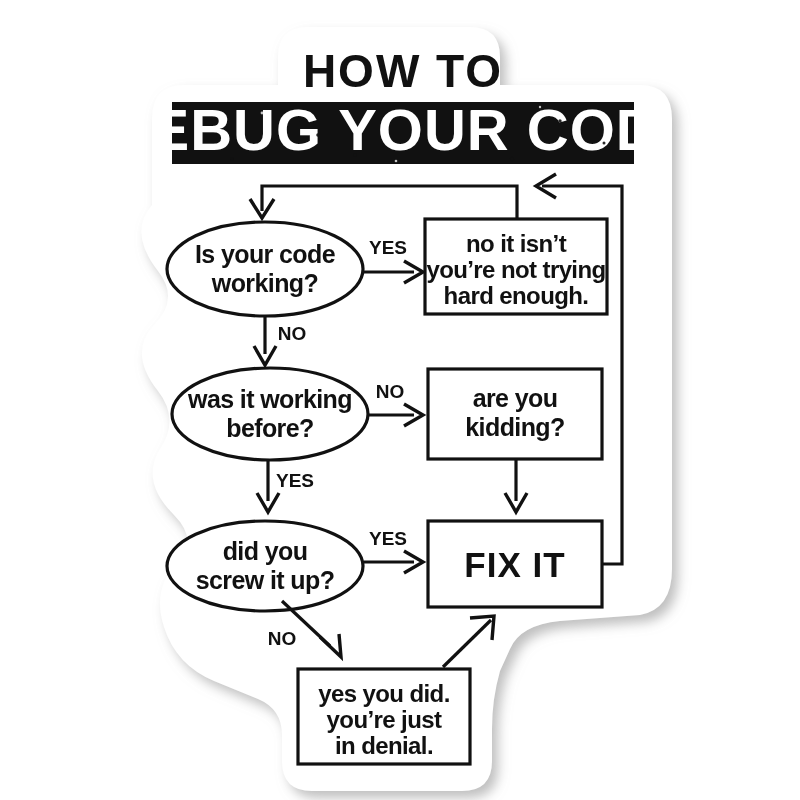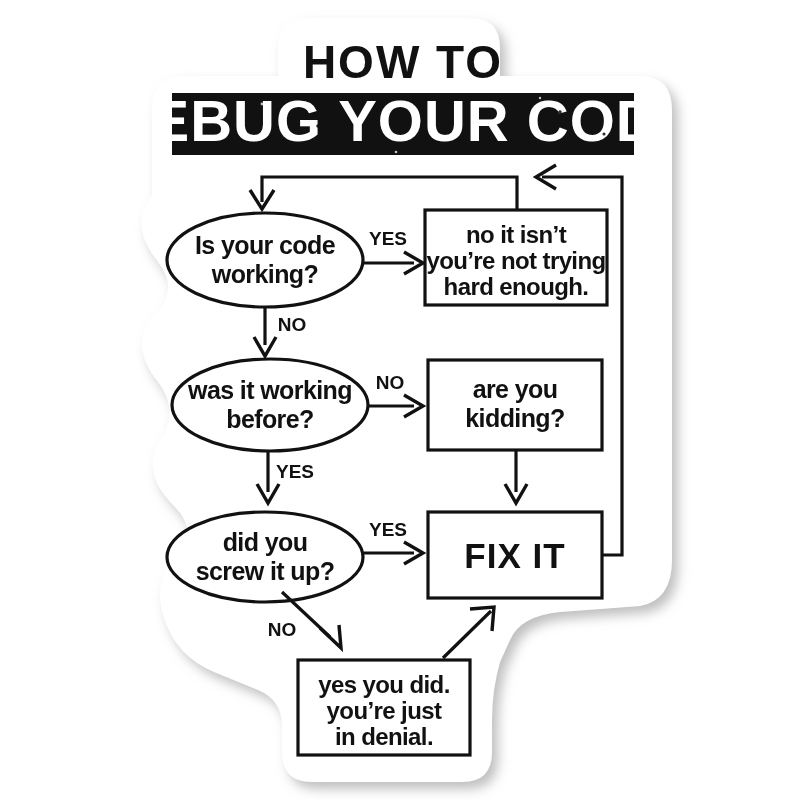--- a/index.html
+++ b/index.html
@@ -11,20 +11,21 @@
     width: 800px;
     height: 800px;
     font-family: "Liberation Sans", sans-serif;
     overflow: hidden;
   }
   #stage {
     position: relative;
     width: 800px;
     height: 752px;
     background: #ffffff;
+    margin-top: 9px;
   }
   #chart-svg {
     position: absolute;
     top: 0;
     left: 0;
     display: block;
   }
   .node-text {
     font-family: "Liberation Sans", sans-serif;
     font-weight: bold;

